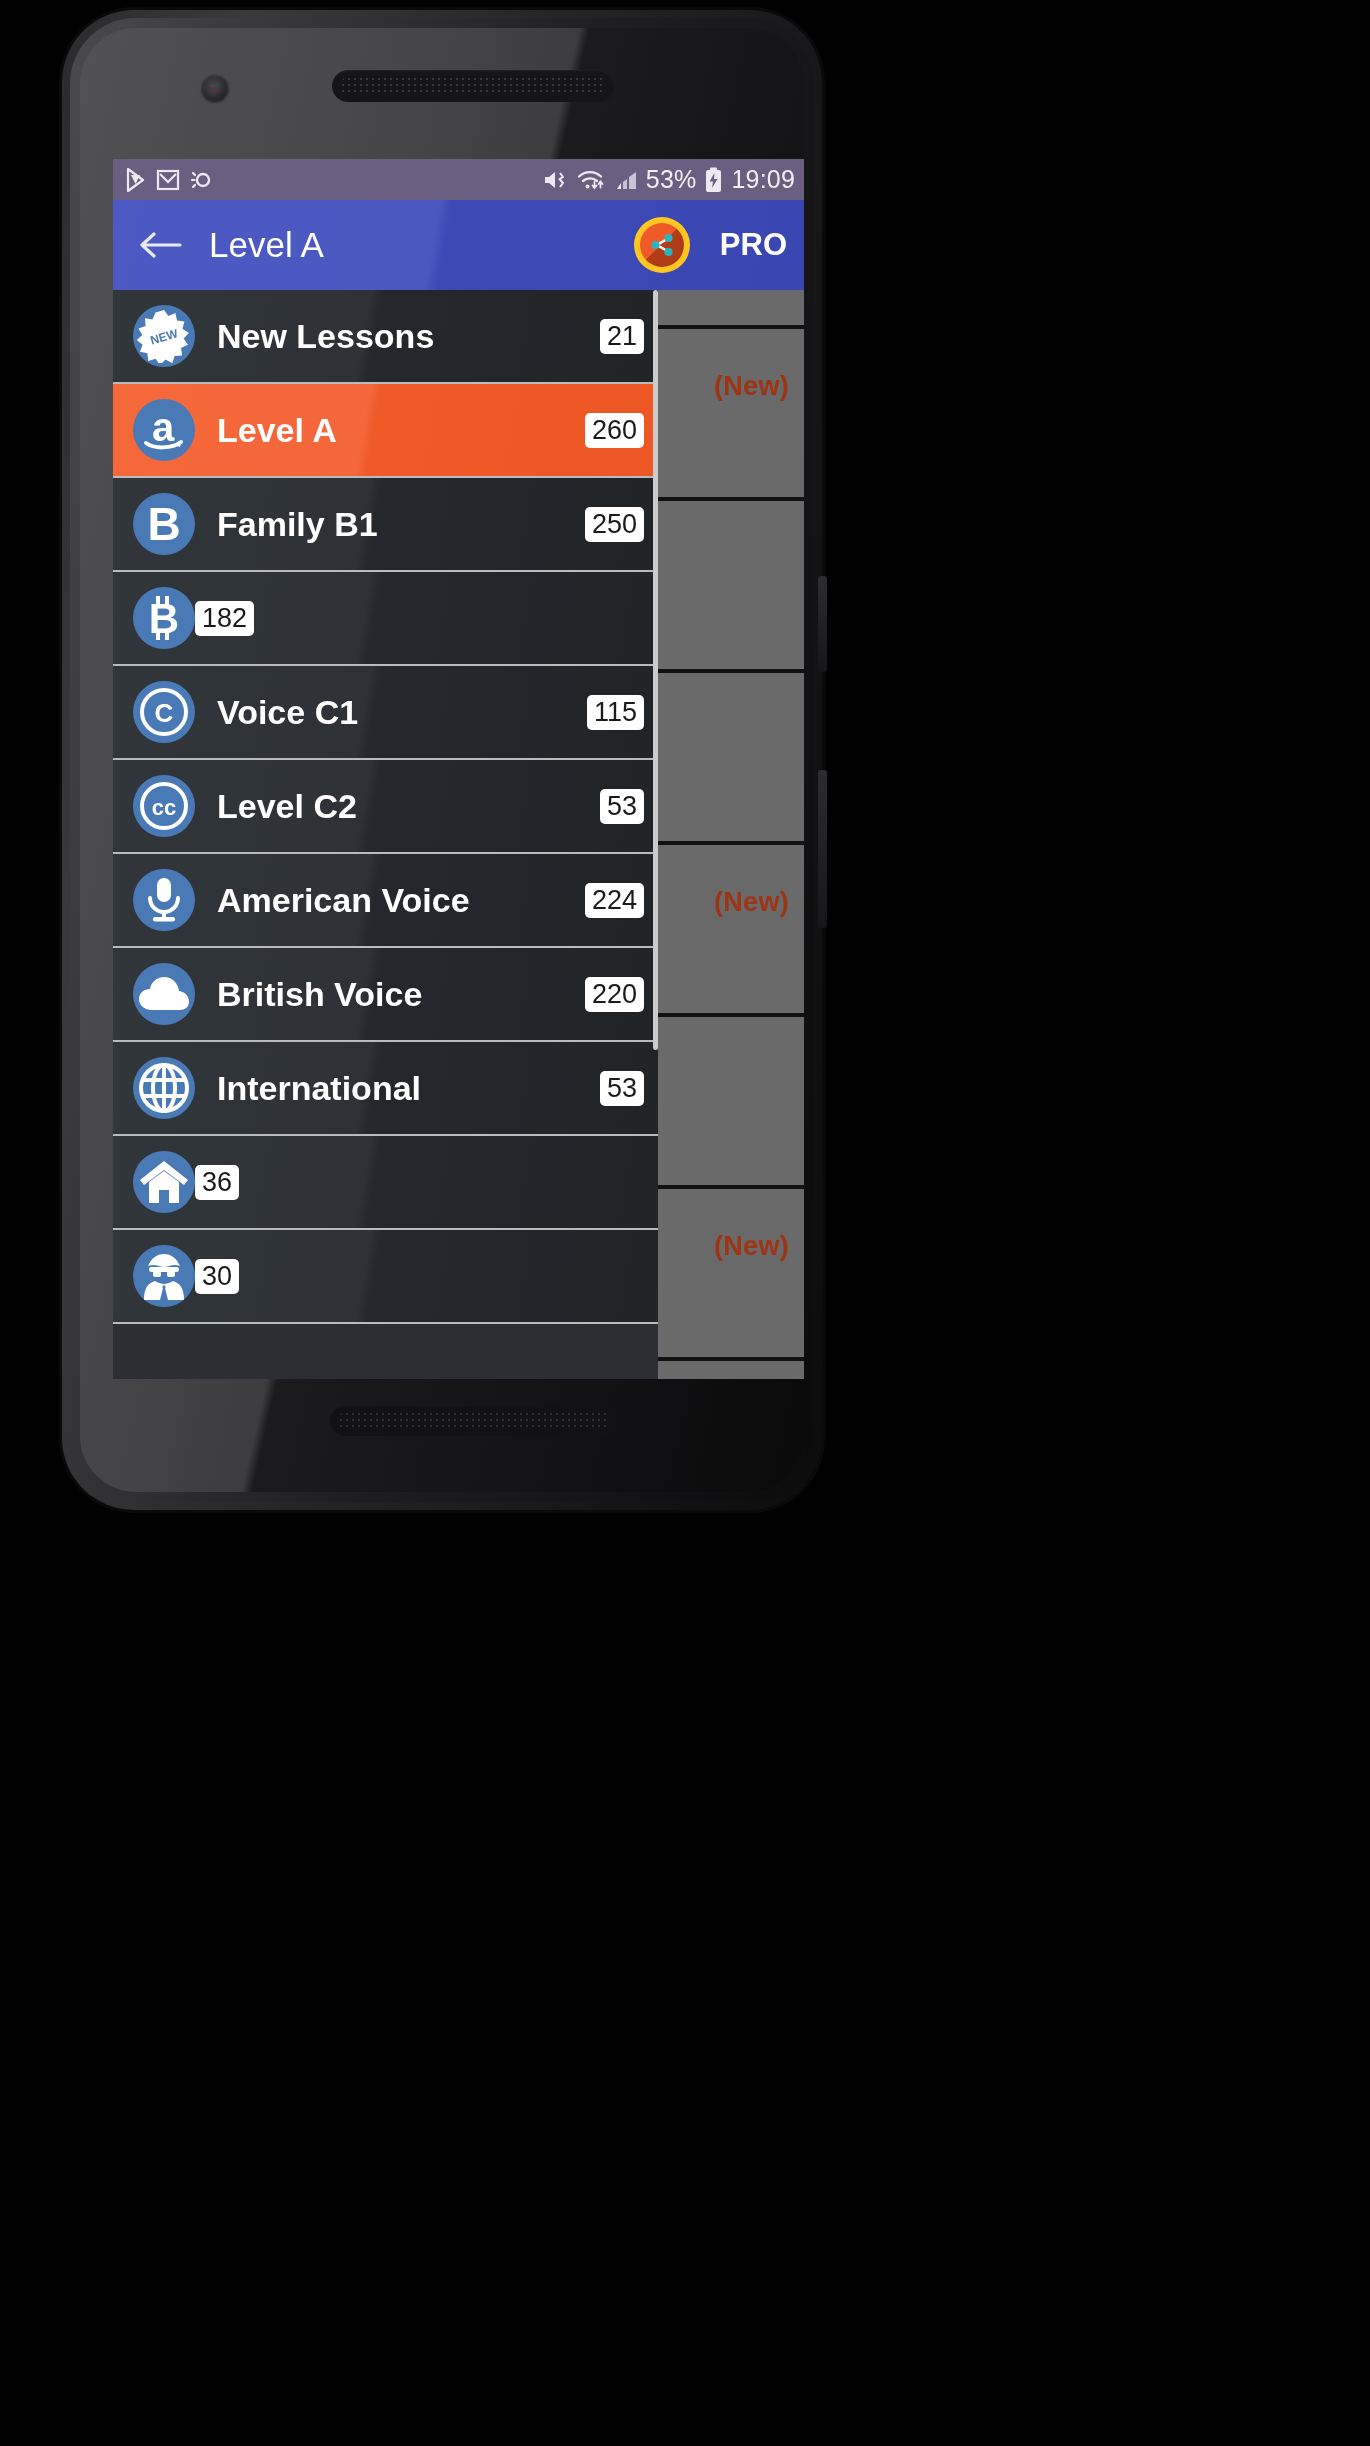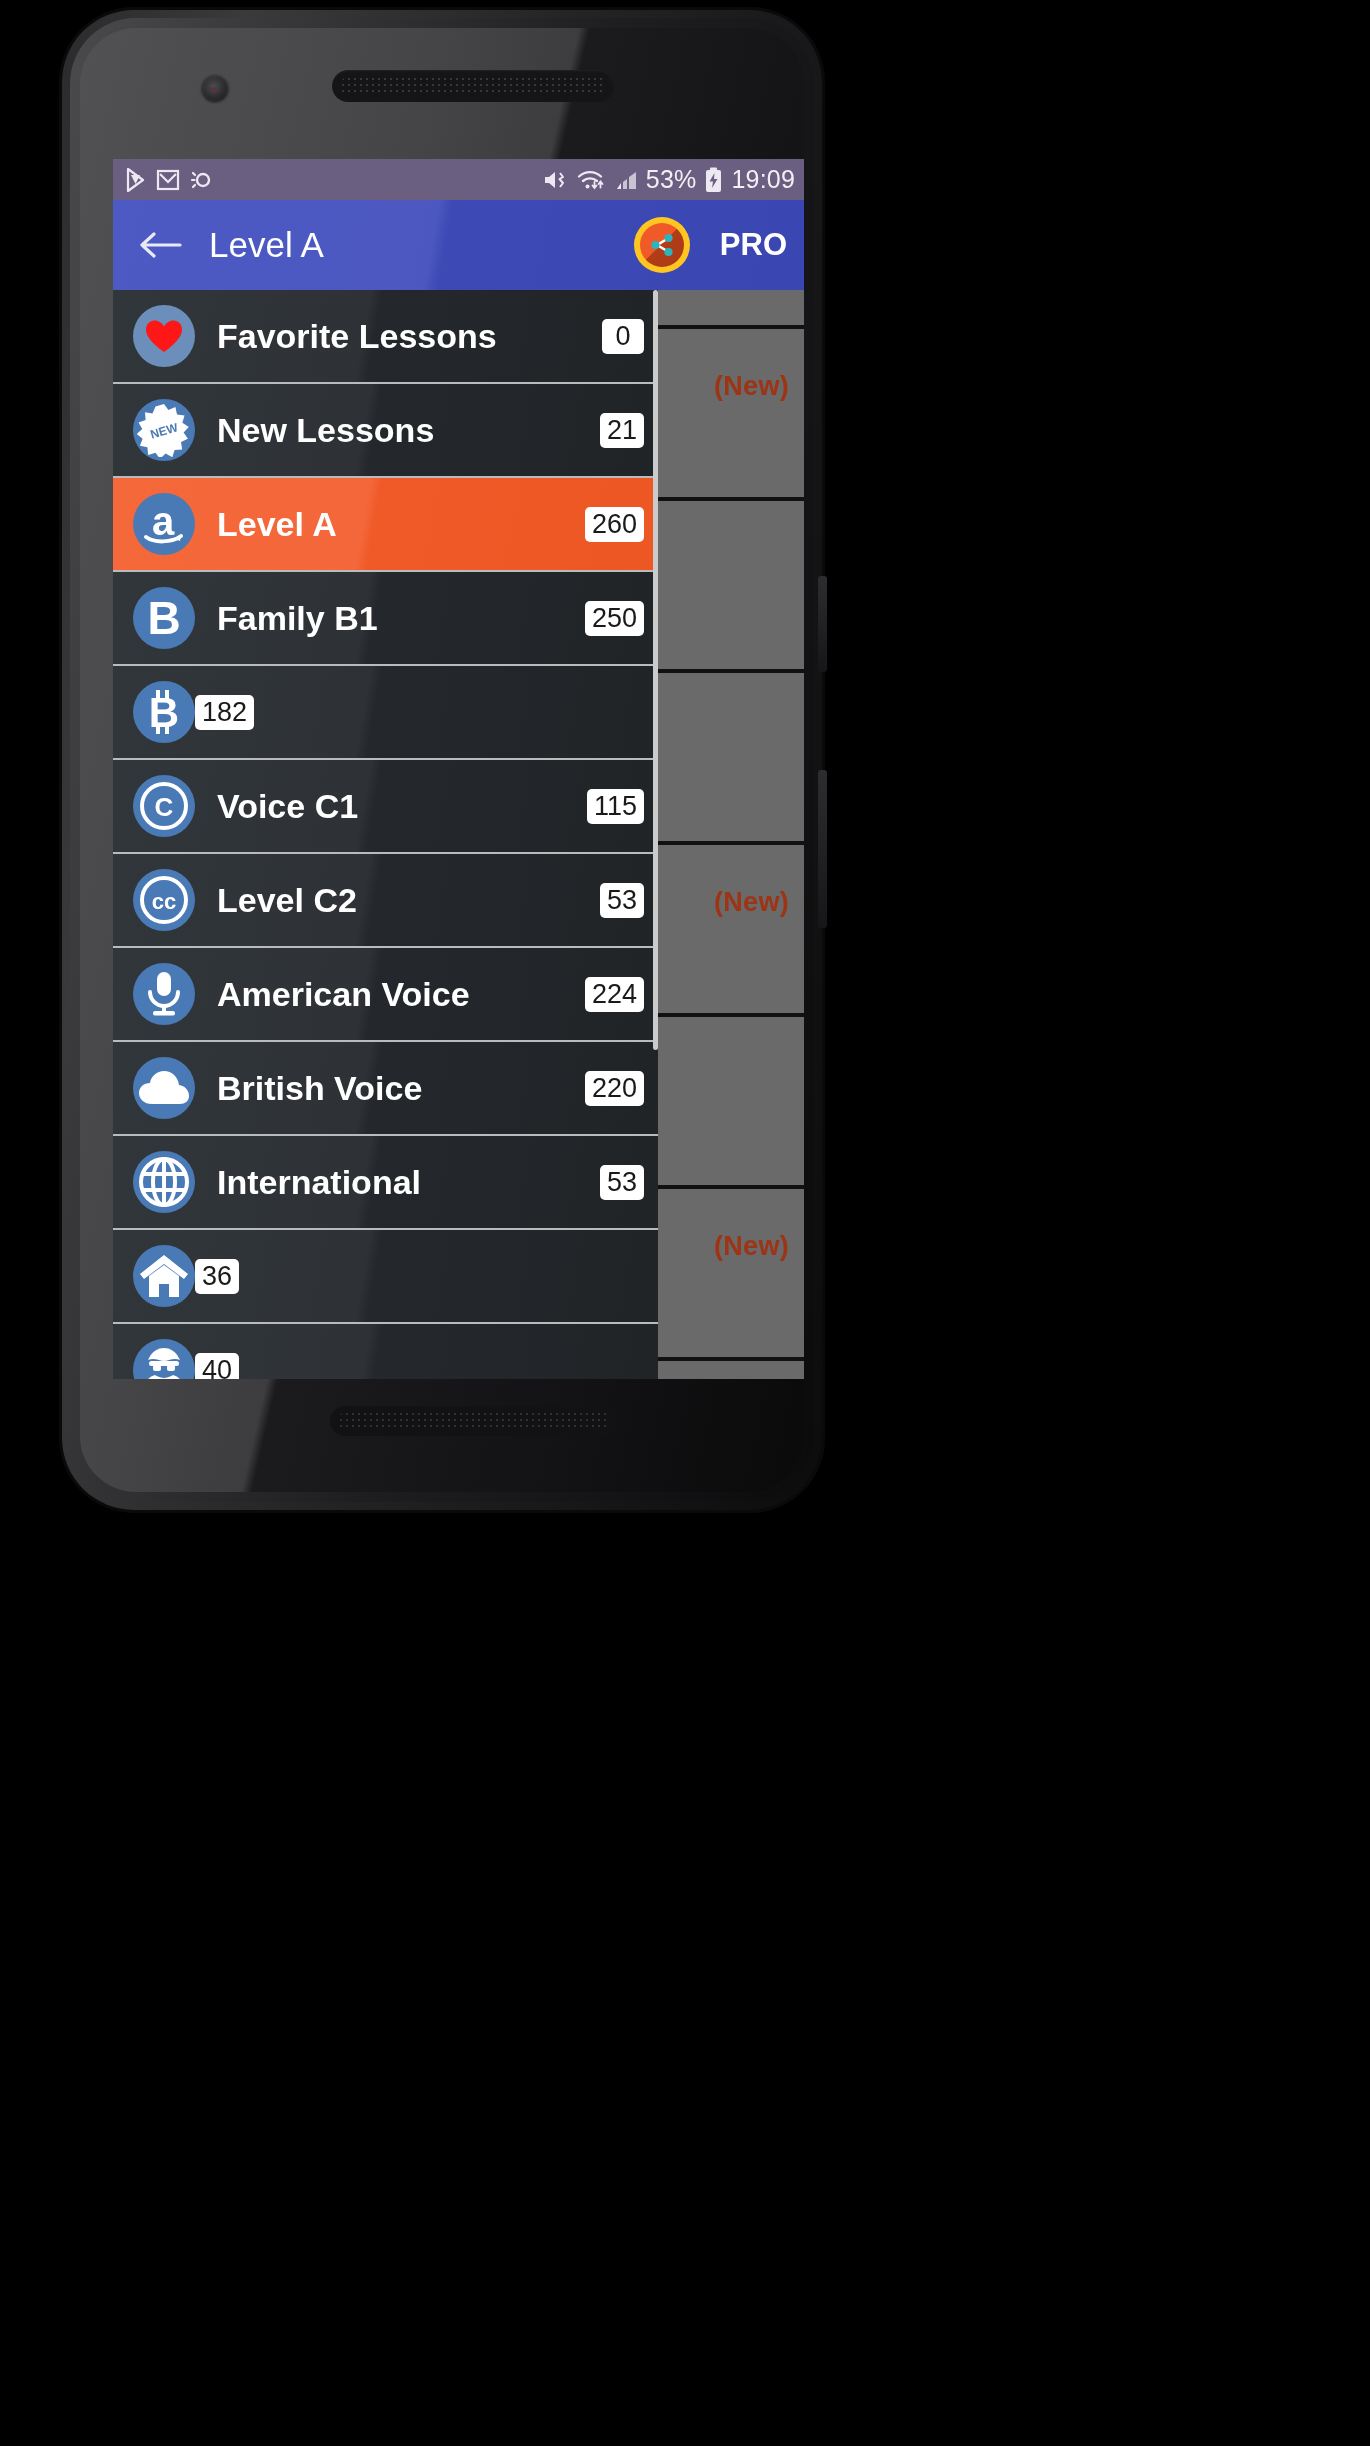--- a/index.html
+++ b/index.html
@@ -122,29 +122,20 @@
           </div>
           <div class="bg-row" style="top: 858px; height: 172px; background: rgb(106, 106, 106);"></div>
           <div class="bg-row" style="top: 1030px; height: 172px; background: rgb(106, 106, 106);">
             <div class="bg-new" style="top: 42px; color: rgb(156, 52, 21);">(New)</div>
           </div>
           <div class="bg-row" style="top: 1202px; height: 172px; background: rgb(106, 106, 106);"></div>
         </div>
 
       <div class="drawer" id="drawer">
           <div class="row">
-            <div class="ic fav">
-              <svg width="44" height="44" viewBox="0 0 44 44">
-                <path d="M22 38 C8 28 4 21 4 15.5 C4 10 8 6.5 12.5 6.5 C16.5 6.5 20 9 22 12.5 C24 9 27.5 6.5 31.5 6.5 C36 6.5 40 10 40 15.5 C40 21 36 28 22 38 Z" fill="#ff1616"></path>
-              </svg>
-            </div>
-            <div class="label">Favorite Lessons</div>
-            <div class="count">0</div>
-          </div>
-          <div class="row">
             <div class="ic">
               <svg width="54" height="54" viewBox="0 0 54 54">
                 <g fill="white">
                   <path d="M27 1 l4.4 6 7-3.1 1.6 7.5 7.5 1.1 -2.1 7.3 6.4 4.1 -5.2 5.6 4.3 6.3 -6.9 3.1 1.2 7.5 -7.6 .5 -2.3 7.3 -6.7 -3.6 -5.6 5.2 -4.5 -6.1 -7.3 2.2 -.8 -7.6 -7.5 -1.5 2.7 -7.1 -6-4.7 5.7-5 -3.8-6.6 7.1-2.5 -.6-7.6 7.5 1.1 3-7Z"></path>
                 </g>
                 <text x="27" y="32" font-family="Liberation Sans, sans-serif" font-size="12" font-weight="bold" fill="#4a7ab5" text-anchor="middle" transform="rotate(-16 27 28)">NEW</text>
               </svg>
             </div>
             <div class="label">New Lessons</div>
             <div class="count">21</div>
@@ -247,21 +238,21 @@
               <svg width="52" height="52" viewBox="0 0 52 52">
                 <path d="M10 16 C14 7 20 4 26 4 C32 4 38 7 42 16 C36 13 30 17 26 17 C22 17 16 13 10 16 Z" fill="white"></path>
                 <rect x="11" y="17" width="30" height="5" rx="2.5" fill="white"></rect>
                 <rect x="15" y="21" width="8" height="6" rx="2" fill="white"></rect>
                 <rect x="29" y="21" width="8" height="6" rx="2" fill="white"></rect>
                 <path d="M17 31 C17 31 22 34 26 34 C30 34 35 31 35 31 C42 33 46 38 46 50 L6 50 C6 38 10 33 17 31 Z" fill="white"></path>
                 <path d="M26 34 L22 50 L26 50 L30 50 L26 34 Z" fill="#4a7ab5"></path>
                 <circle cx="26" cy="37" r="1.6" fill="#4a7ab5"></circle>
               </svg>
             </div>
-            <div class="count">40</div>
+            <div class="count">30</div>
           </div>
           <div class="scrollthumb" style="top: 0px; height: 760px;"></div>
         </div>
 
       <div class="statusbar">
         <div class="sb-left">
           <svg class="sb-ic" width="22" height="24" viewBox="0 0 22 24">
             <path d="M3 1 L3 23 L18 12 Z" fill="none" stroke="#ece9f2" stroke-width="2.2" stroke-linejoin="round"></path>
             <path d="M6 7 L10.5 16 L15 7" fill="#ece9f2"></path>
           </svg>

